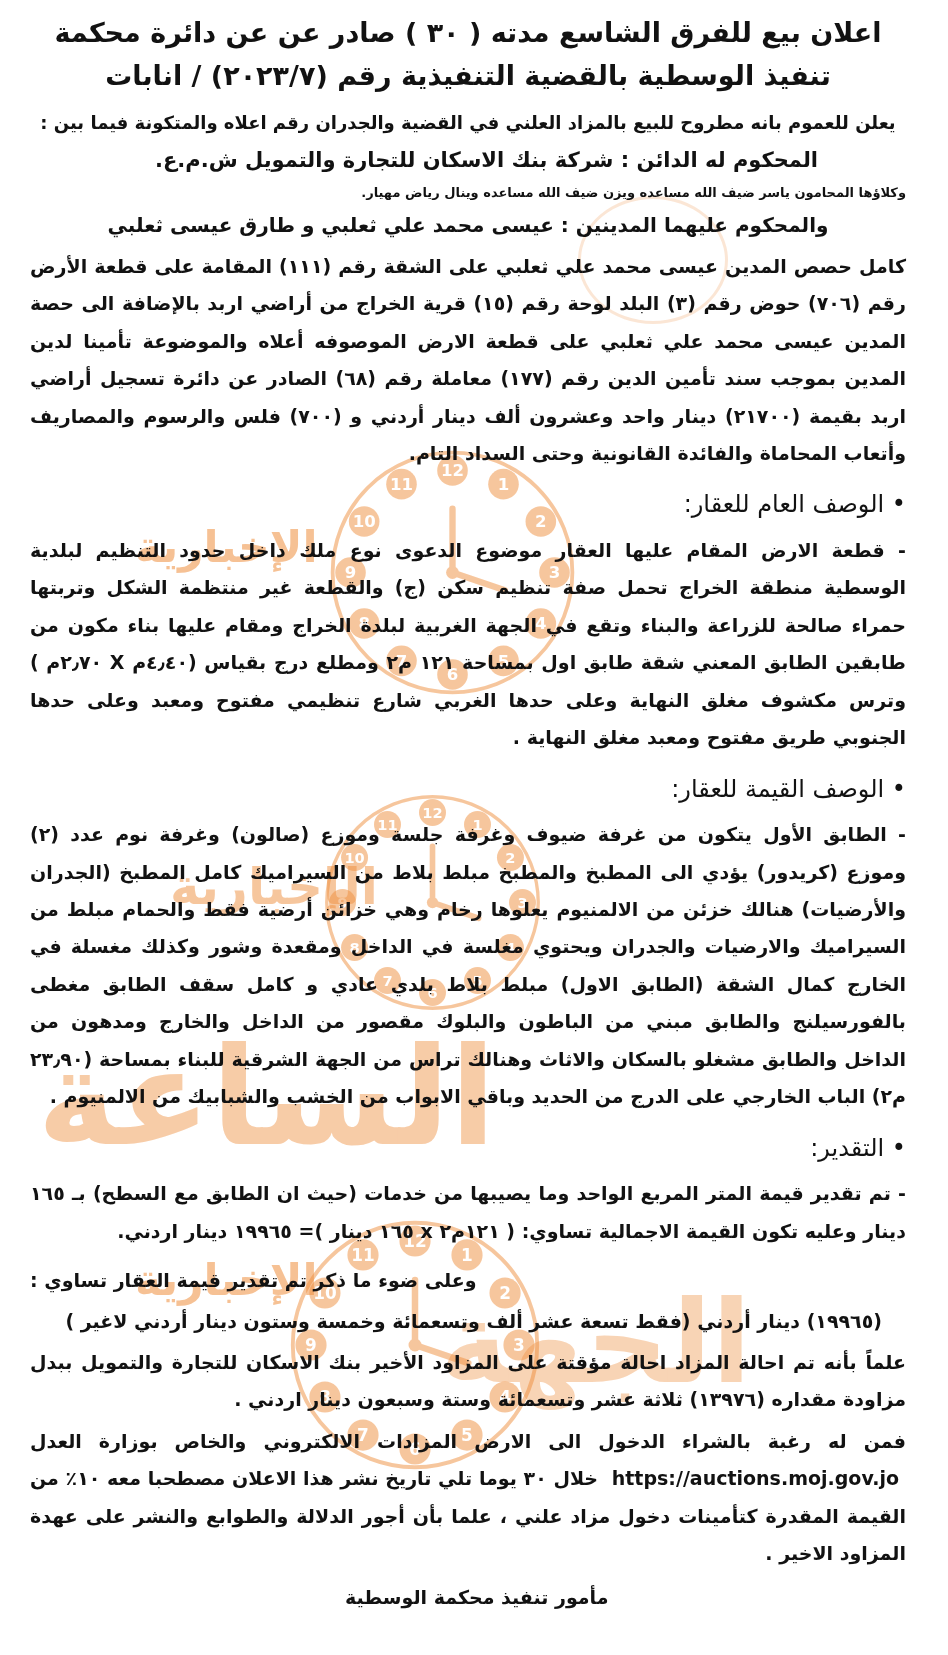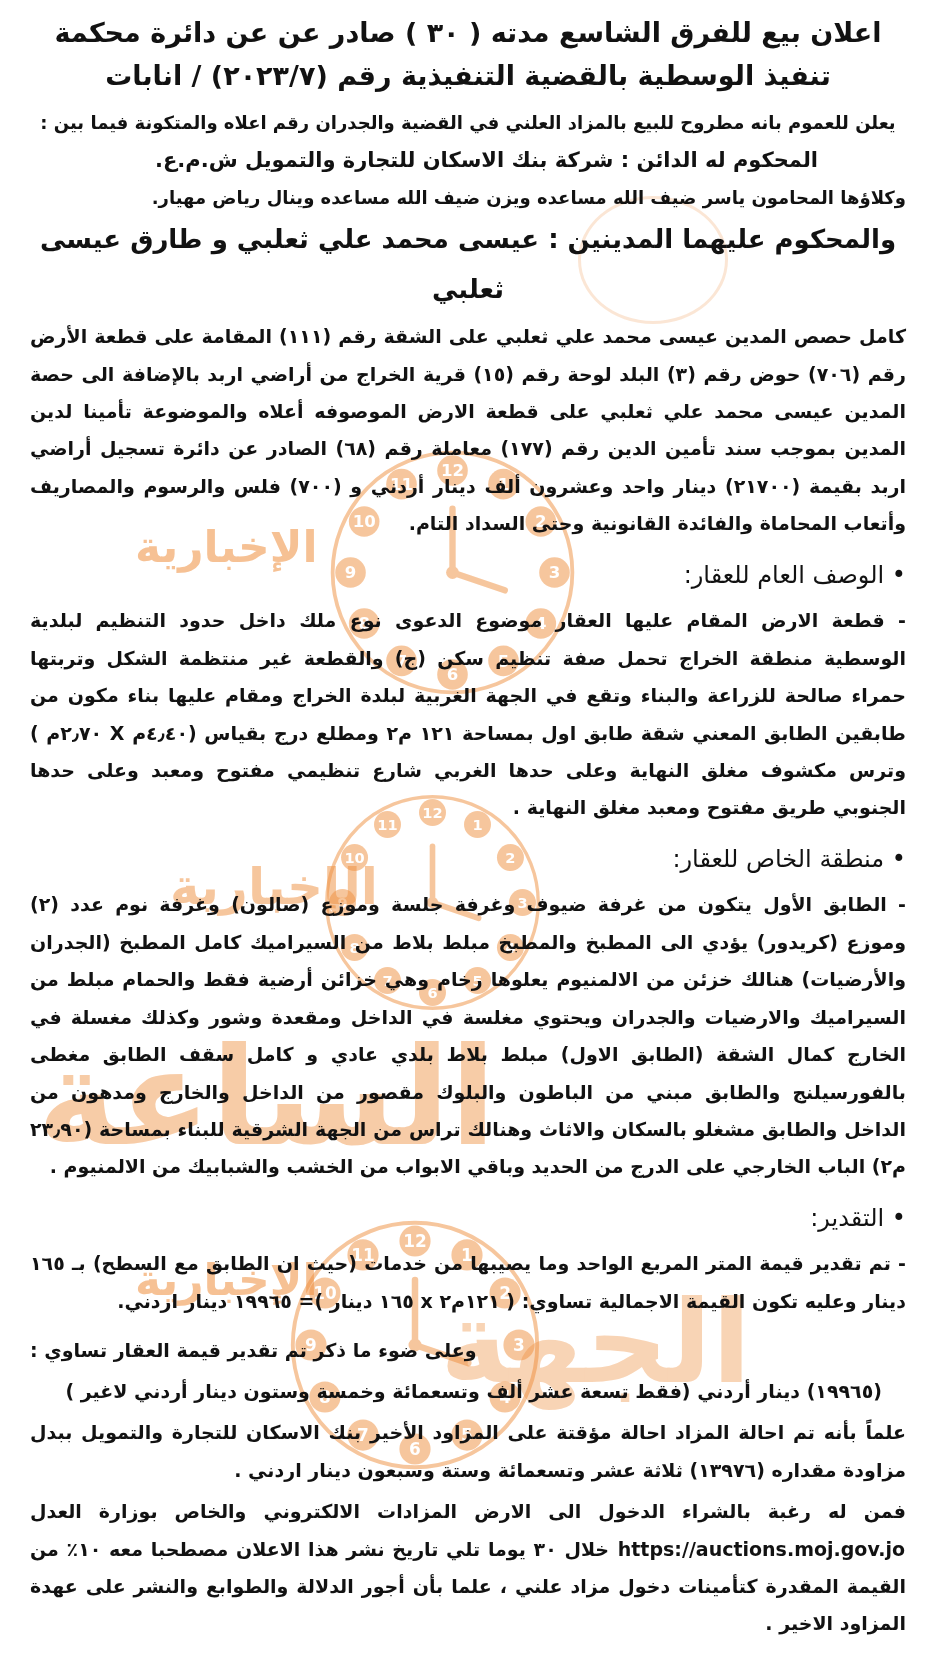--- a/index.html
+++ b/index.html
@@ -61,27 +61,27 @@
     line-height: 2.0;
   }
   .creditor {
     font-size: 21px;
     font-weight: bold;
     text-align: right;
     padding-right: 88px;
     line-height: 1.9;
   }
   .lawyers {
-    font-size: 18px;
+    font-size: 13px;
     font-weight: bold;
     text-align: right;
     line-height: 1.9;
   }
   .debtors {
-    font-size: 26px;
+    font-size: 20px;
     font-weight: bold;
     text-align: center;
     line-height: 1.9;
   }
   .body-p {
     font-size: 19px;
     font-weight: bold;
     text-align: justify;
     line-height: 1.97;
     margin-top: 4px;
@@ -104,21 +104,21 @@
     font-size: 19px;
     font-weight: bold;
     text-align: right;
     padding-right: 24px;
     line-height: 1.95;
     margin-top: 4px;
   }
   .url {
     direction: ltr;
     unicode-bidi: isolate;
-    margin: 0 1px;
+    margin: 0 7px;
     font-weight: bold;
   }
   .signature {
     font-size: 19px;
     font-weight: bold;
     text-align: left;
     padding-left: 315px;
     line-height: 1.9;
     margin-top: 6px;
   }
@@ -247,21 +247,21 @@
     <p class="lawyers">وكلاؤها المحامون ياسر ضيف الله مساعده ويزن ضيف الله مساعده وينال رياض مهيار.</p>
 
     <p class="debtors">والمحكوم عليهما المدينين : عيسى محمد علي ثعلبي و طارق عيسى ثعلبي</p>
 
     <p class="body-p">كامل حصص المدين عيسى محمد علي ثعلبي على الشقة رقم (١١١) المقامة على قطعة الأرض رقم (٧٠٦) حوض رقم (٣) البلد لوحة رقم (١٥) قرية الخراج من أراضي اربد بالإضافة الى حصة المدين عيسى محمد علي ثعلبي على قطعة الارض الموصوفه أعلاه والموضوعة تأمينا لدين المدين بموجب سند تأمين الدين رقم (١٧٧) معاملة رقم (٦٨) الصادر عن دائرة تسجيل أراضي اربد بقيمة (٢١٧٠٠) دينار واحد وعشرون ألف دينار أردني و (٧٠٠) فلس والرسوم والمصاريف وأتعاب المحاماة والفائدة القانونية وحتى السداد التام.</p>
 
     <p class="section-h">• الوصف العام للعقار:</p>
 
     <p class="body-p">- قطعة الارض المقام عليها العقار موضوع الدعوى نوع ملك داخل حدود التنظيم لبلدية الوسطية منطقة الخراج تحمل صفة تنظيم سكن (ج) والقطعة غير منتظمة الشكل وتربتها حمراء صالحة للزراعة والبناء وتقع في الجهة الغربية لبلدة الخراج ومقام عليها بناء مكون من طابقين الطابق المعني شقة طابق اول بمساحة ١٢١ م٢ ومطلع درج بقياس (٤٫٤٠م X ٢٫٧٠م ) وترس مكشوف مغلق النهاية وعلى حدها الغربي شارع تنظيمي مفتوح ومعبد وعلى حدها الجنوبي طريق مفتوح ومعبد مغلق النهاية .</p>
 
-    <p class="section-h">• منطقة الخاص للعقار:</p>
+    <p class="section-h">• الوصف القيمة للعقار:</p>
 
     <p class="body-p">- الطابق الأول يتكون من غرفة ضيوف وغرفة جلسة وموزع (صالون) وغرفة نوم عدد (٢) وموزع (كريدور) يؤدي الى المطبخ والمطبخ مبلط بلاط من السيراميك كامل المطبخ (الجدران والأرضيات) هنالك خزئن من الالمنيوم يعلوها رخام وهي خزائن أرضية فقط والحمام مبلط من السيراميك والارضيات والجدران ويحتوي مغلسة في الداخل ومقعدة وشور وكذلك مغسلة في الخارج كمال الشقة (الطابق الاول) مبلط بلاط بلدي عادي و كامل سقف الطابق مغطى بالفورسيلنج والطابق مبني من الباطون والبلوك مقصور من الداخل والخارج ومدهون من الداخل والطابق مشغلو بالسكان والاثاث وهنالك تراس من الجهة الشرقية للبناء بمساحة (٢٣٫٩٠ م٢) الباب الخارجي على الدرج من الحديد وباقي الابواب من الخشب والشبابيك من الالمنيوم .</p>
 
     <p class="section-h">• التقدير:</p>
 
     <p class="body-p">- تم تقدير قيمة المتر المربع الواحد وما يصيبها من خدمات (حيث ان الطابق مع السطح) بـ ١٦٥ دينار وعليه تكون القيمة الاجمالية تساوي: ( ١٢١م٢ x ١٦٥ دينار )= ١٩٩٦٥ دينار اردني.</p>
 
     <p class="conclusion-lead">وعلى ضوء ما ذكر تم تقدير قيمة العقار تساوي :</p>
 
     <p class="value-line">(١٩٩٦٥) دينار أردني (فقط تسعة عشر ألف وتسعمائة وخمسة وستون دينار أردني لاغير )</p>

